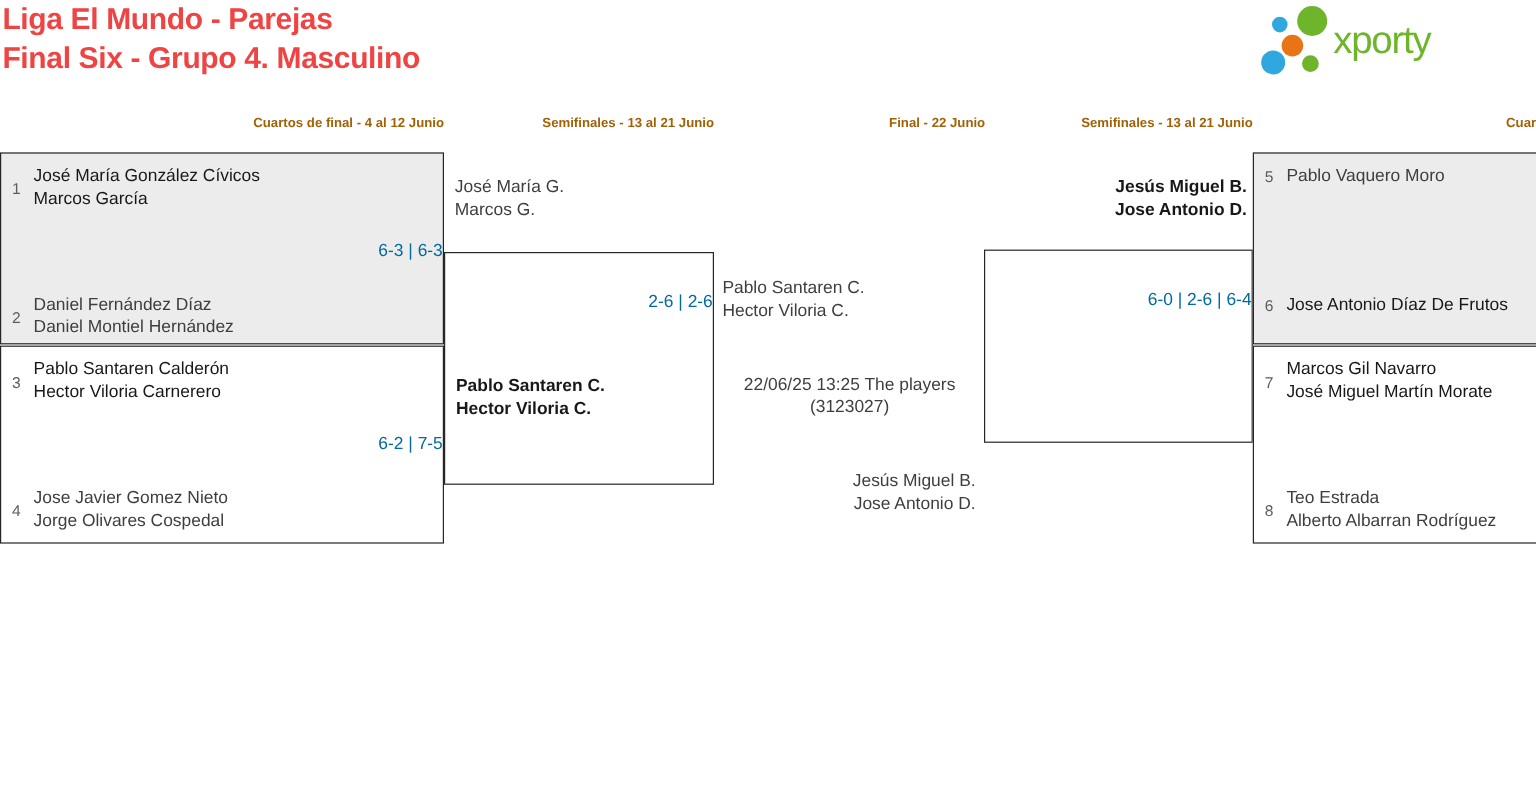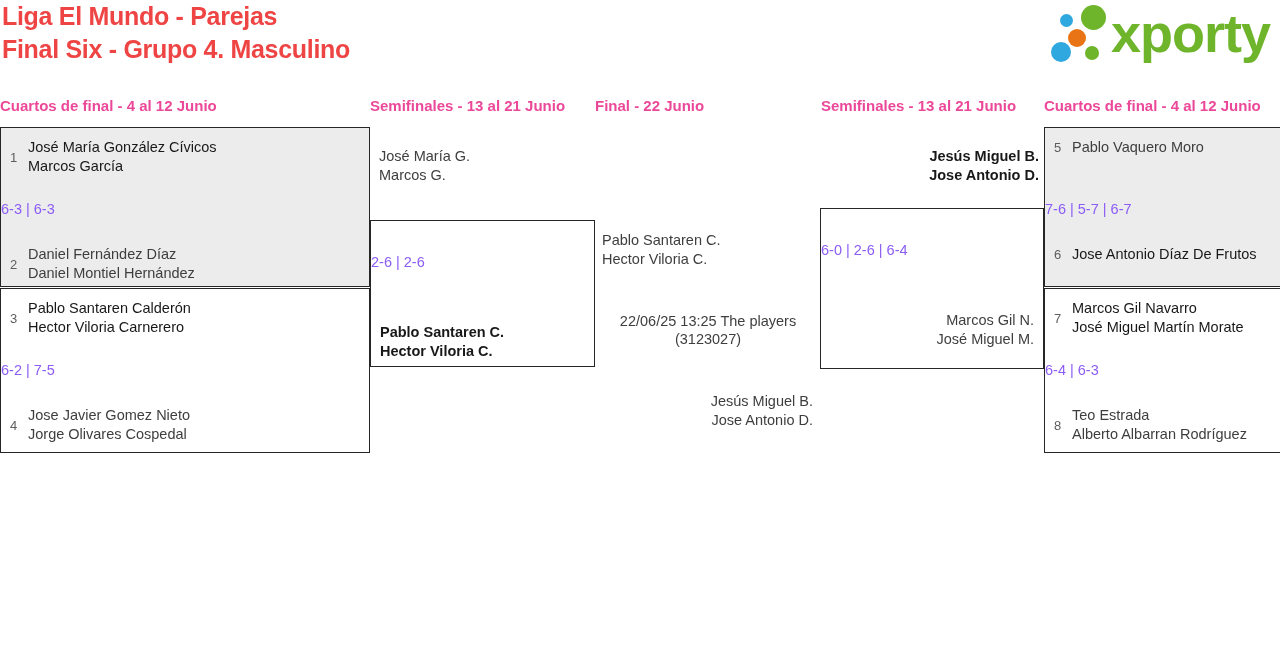--- a/index.html
+++ b/index.html
@@ -8,47 +8,47 @@
 
   
   #page-title{left:2px;top:0;font-size:25px;font-weight:700;line-height:33px;color:#ef4444;letter-spacing:-0.3px;white-space:pre-line}
   #logo{left:1050px;top:0;width:230px;height:72px;cursor:pointer}
   .dot{position:absolute;border-radius:50%}
   #dot-blue-sm{left:10px;top:14px;width:13px;height:13px;background:#2fa8df}
   #dot-green-lg{left:31px;top:5px;width:25px;height:25px;background:#6fb52b}
   #dot-orange{left:18px;top:29px;width:18px;height:18px;background:#e97415}
   #dot-blue-lg{left:1px;top:42px;width:20px;height:20px;background:#2fa8df}
   #dot-green-sm{left:35px;top:46px;width:14px;height:14px;background:#6fb52b}
-  #logo-text{position:absolute;left:61px;top:5px;font-size:54px;font-weight:700;color:#6fb52b;letter-spacing:-1px;line-height:56px}
+  #logo-text{position:absolute;left:61px;top:5px;font-size:32px;font-weight:400;color:#6fb52b;letter-spacing:-1px;line-height:56px}
 
   
-  .round-label{top:97px;font-size:15px;font-weight:700;color:#ec4899;text-align:left;white-space:nowrap}
+  .round-label{top:97px;font-size:11px;font-weight:700;color:#a16207;text-align:right;white-space:nowrap}
   #r1{left:0;width:370px}
   #r2{left:370px;width:225px}
   #r3{left:595px;width:226px}
   #r4{left:821px;width:223px}
   #r5{left:1044px;width:370px}
 
   
   .box{position:absolute;border:1px solid #262626;background:#fff;box-sizing:border-box;cursor:pointer}
   .box.gray{background:#ececec}
   #qf1{left:0;top:127px;width:370px;height:160px}
   #qf2{left:0;top:288px;width:370px;height:165px}
-  #sfL{left:370px;top:220px;width:225px;height:147px}
+  #sfL{left:370px;top:210px;width:225px;height:194px}
   #sfR{left:820px;top:208px;width:224px;height:161px}
   #qf3{left:1044px;top:127px;width:370px;height:160px}
   #qf4{left:1044px;top:288px;width:370px;height:165px}
 
   .team-row{position:absolute;left:9px;display:flex;align-items:center;gap:5px}
   .team-row.team-a{top:10px}
   .team-row.team-b{top:117px}
   .seed{width:13px;font-size:13px;color:#5d5d5d;flex:none}
   .names{font-size:14.5px;line-height:19px;color:#3e3e3e;white-space:nowrap}
   .names.w{font-weight:400;color:#181818}
-  .score{position:absolute;left:0;right:0;text-align:left;font-size:14.5px;color:#8b5cf6;white-space:nowrap}
+  .score{position:absolute;left:0;right:0;text-align:right;font-size:14.5px;color:#0369a1;white-space:nowrap}
   .qf .score{top:73px}
   .sf .score{top:33px}
   .sf-team-bottom{position:absolute;top:102px;font-size:14.5px;line-height:19px;white-space:nowrap}
   #sfL .sf-team-bottom{left:9px;font-weight:700;color:#181818}
   #sfR .sf-team-bottom{right:9px;text-align:right;color:#3e3e3e}
 
   
   .sf-top-team{font-size:14.5px;line-height:19px;white-space:nowrap}
   #sfL-top{left:379px;top:147px;color:#3e3e3e}
   #sfR-top{right:241px;top:147px;text-align:right;font-weight:700;color:#181818}
@@ -140,24 +140,20 @@
   <div>Jesús Miguel B.</div>
   <div>Jose Antonio D.</div>
 </div>
 
 <div class="abs sf-top-team" id="sfR-top">
   <div>Jesús Miguel B.</div>
   <div>Jose Antonio D.</div>
 </div>
 <div class="box sf" id="sfR">
   <div class="score">6-0 | 2-6 | 6-4</div>
-  <div class="sf-team-bottom">
-    <div>Marcos Gil N.</div>
-    <div>José Miguel M.</div>
-  </div>
 </div>
 
 <div class="box gray qf" id="qf3">
   <div class="team-row team-a">
     <span class="seed">5</span>
     <span class="names">
       <div>Pablo Vaquero Moro</div>
     </span>
   </div>
   <div class="score">7-6 | 5-7 | 6-7</div>

